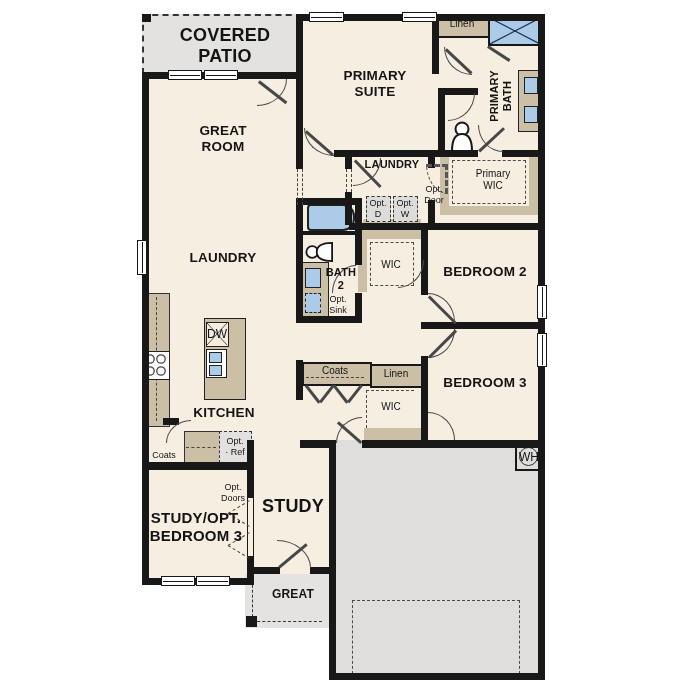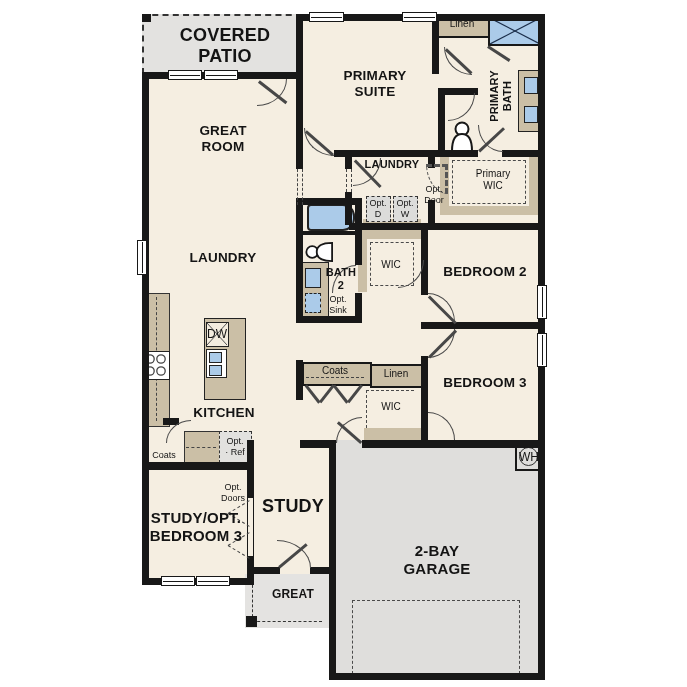--- a/index.html
+++ b/index.html
@@ -251,17 +251,15 @@
   <div class="lbl sm f8" style="left:217px;top:334px">DW</div>
   <div class="lbl sm f9" style="left:164px;top:455px">Coats</div>
   <div class="lbl sm f9" style="left:235px;top:447px">Opt.
 · Ref</div>
   <div class="lbl sm f9" style="left:233px;top:493px">Opt.
 Doors</div>
   <div class="lbl f15" style="left:196px;top:527px">STUDY/OPT.
 BEDROOM 3</div>
   <div class="lbl f13" style="left:293px;top:507px">STUDY</div>
   <div class="lbl f12" style="left:293px;top:594px">GREAT</div>
-  <div class="lbl f15" style="left:437px;top:560px">2-BAY
-GARAGE</div>
   <div class="lbl sm f8" style="left:529px;top:457px">WH</div>
 
 </div>
 
 </body></html>

